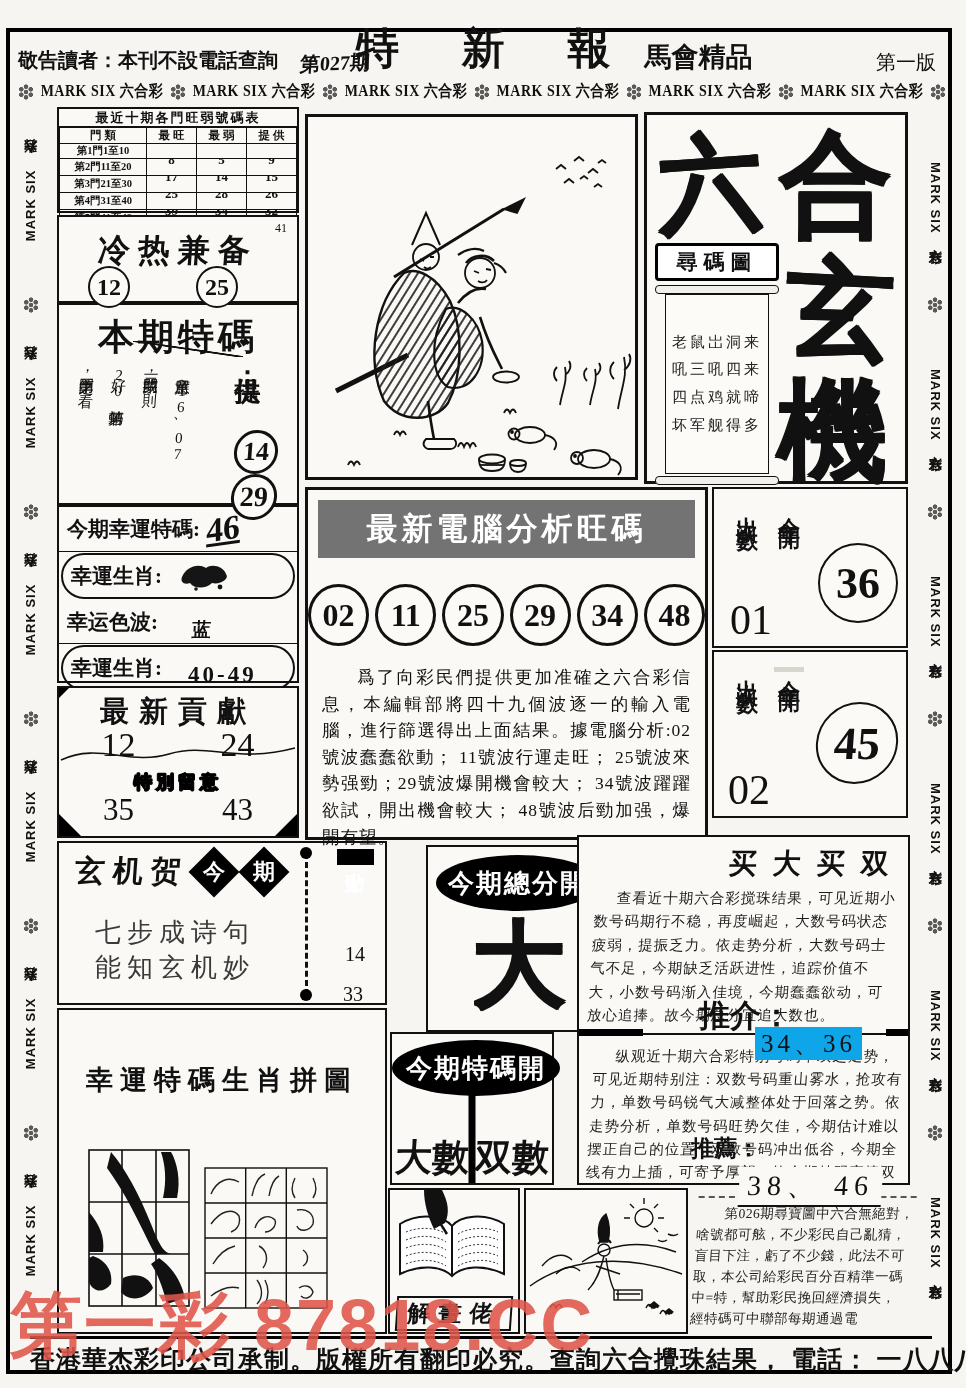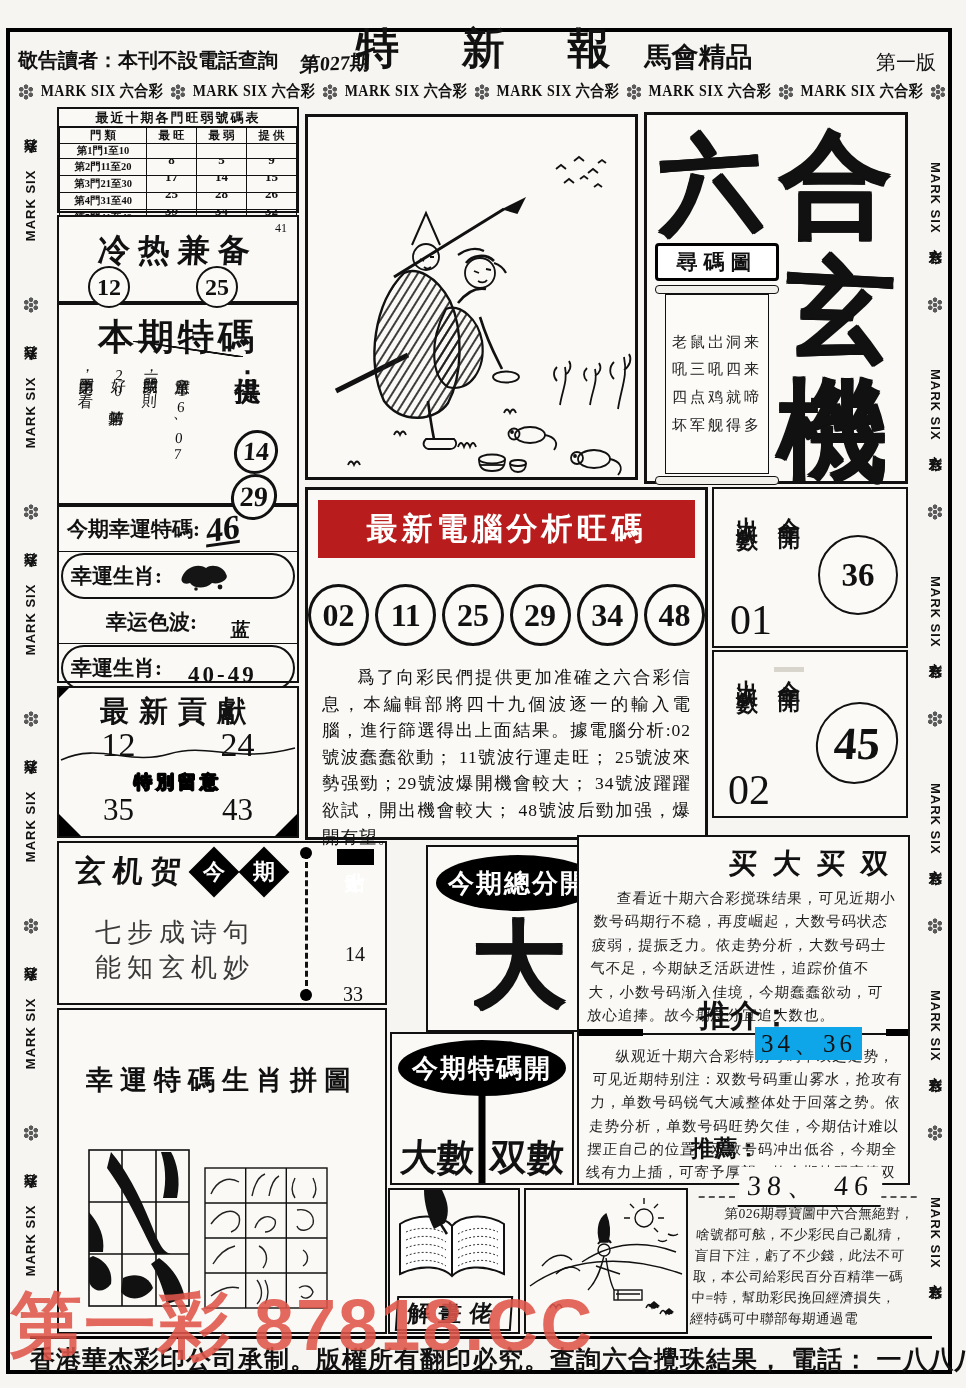--- a/index.html
+++ b/index.html
@@ -189,21 +189,21 @@
       <span class="hand" style="font-size:34px;margin-left:6px;transform:rotate(-8deg) skewX(-8deg);text-decoration:underline;">46</span>
     </div>
     <div class="stadium" style="height:42px;margin:1px 2px;display:flex;align-items:center;padding:0 8px;">
       <span style="font-size:21px;">幸運生肖:</span>
       <svg width="56" height="34" viewBox="0 0 56 34" style="margin-left:14px;">
         <path d="M6 18 C10 8 22 4 30 9 C36 4 48 8 50 15 C54 20 44 26 36 24 C30 30 18 30 14 24 C8 26 4 23 6 18 Z" fill="#151515"></path>
         <circle cx="44" cy="28" r="2.4" fill="#151515"></circle>
           <circle cx="20" cy="30" r="1.8" fill="#151515"></circle>
       </svg>
     </div>
-    <div style="height:43px;border-bottom:1px solid #111;display:flex;align-items:center;padding:0 8px;justify-content:center;">
+    <div style="height:43px;border-bottom:1px solid #111;display:flex;align-items:center;padding:0 8px;">
       <span style="font-size:21px;">幸运色波:</span>
       <span class="hand" style="font-size:19px;margin-left:34px;margin-top:16px;">蓝</span>
     </div>
     <div class="stadium" style="height:42px;margin:1px 2px;display:flex;align-items:center;padding:0 8px;">
       <span style="font-size:21px;">幸運生肖:</span>
       <span style="font-size:23px;margin-left:26px;margin-top:14px;letter-spacing:3px;">40-49</span>
     </div>
   </div>
 
   <div class="abs box" style="left:57px;top:686px;width:242px;height:152px;overflow:hidden;">
@@ -374,21 +374,21 @@
         <div class="pre" style="font-size:15px;line-height:1.85;letter-spacing:3px;color:#222;">老鼠岀洞来
 吼三吼四来
 四点鸡就啼
 坏军舰得多</div>
       </div>
       <div style="height:7px;border:1.5px solid #111;border-radius:4px;margin-top:2px;background:#f2f0ea;"></div>
     </div>
   </div>
 
   <div class="abs box3" style="left:305px;top:487px;width:403px;height:353px;">
-    <div style="margin:10px 10px 0;background:#b91c1c;color:#fff;font-size:31px;font-weight:bold;
+    <div style="margin:10px 10px 0;background:#737373;color:#fff;font-size:31px;font-weight:bold;
                 letter-spacing:4px;text-align:center;padding:8px 0;font-family:'Liberation Sans','DejaVu Sans',sans-serif;">最新電腦分析旺碼</div>
     <div style="display:flex;justify-content:center;gap:6px;margin-top:26px;">
       <span class="circle" style="width:56px;height:56px;font-size:32px;">
           <span>02</span>
         </span>
       <span class="circle" style="width:56px;height:56px;font-size:32px;">
           <span>11</span>
         </span>
       <span class="circle" style="width:56px;height:56px;font-size:32px;">
           <span>25</span>
@@ -403,41 +403,41 @@
           <span>48</span>
         </span>
     </div>
     <div style="margin:18px 14px 0;font-size:17.5px;line-height:1.52;text-align:justify;text-indent:2em;letter-spacing:1px;">爲了向彩民們提供更加准確之六合彩信息，本編輯部將四十九個波逐一的輸入電腦，進行篩選得出上面結果。據電腦分析:02號波蠢蠢欲動； 11號波行運走旺； 25號波來勢强勁；29號波爆開機會較大； 34號波躍躍欲試，開出機會較大； 48號波后勁加强，爆開有望。</div>
   </div>
 
   <div class="abs box" style="left:712px;top:487px;width:196px;height:161px;">
     <span class="vert" style="position:absolute;left:18px;top:10px;font-size:22px;font-weight:bold;letter-spacing:6px;">出次數</span>
     <span class="vert" style="position:absolute;left:60px;top:10px;font-size:22px;font-weight:bold;letter-spacing:6px;">今年開</span>
     <span style="position:absolute;left:16px;bottom:2px;font-size:42px;">01</span>
-    <span class="circle" style="position:absolute;right:8px;top:46px;width:76px;height:76px;font-size:33px;border-width:2px;">
+    <span class="circle" style="position:absolute;right:8px;top:54px;width:76px;height:76px;font-size:44px;border-width:2px;">
       <span>36</span>
     </span>
   </div>
   <div class="abs box" style="left:712px;top:650px;width:196px;height:168px;">
     <span class="vert" style="position:absolute;left:18px;top:10px;font-size:22px;font-weight:bold;letter-spacing:6px;">出次數</span>
     <span class="vert" style="position:absolute;left:60px;top:10px;font-size:22px;font-weight:bold;letter-spacing:6px;background:linear-gradient(#d8d5cd,#d8d5cd) 0 38%/100% 30% no-repeat;">今年開</span>
     <span style="position:absolute;left:14px;bottom:2px;font-size:42px;">02</span>
     <span class="circle hand" style="position:absolute;right:8px;top:50px;width:78px;height:78px;font-size:46px;border-width:2px;">
       <span>45</span>
     </span>
   </div>
 
   <div class="abs box" style="left:390px;top:845px;width:184px;height:187px;margin-left:36px;">
     <div class="oval" style="width:164px;height:56px;margin:8px auto 0;font-size:26px;">
       <span>今期總分開</span>
     </div>
     <div class="brush" style="text-align:center;font-size:94px;line-height:1.1;margin-top:2px;">大</div>
   </div>
 
-  <div class="abs box" style="left:390px;top:1032px;width:184px;height:153px;">
+  <div class="abs box" style="left:390px;top:1032px;width:164px;height:153px;">
     <div class="oval" style="width:168px;height:56px;margin:6px auto 0;font-size:26px;">
       <span>今期特碼開</span>
     </div>
     <div style="position:absolute;left:0;bottom:0;width:100%;height:78px;display:flex;align-items:flex-end;">
       <div style="position:absolute;left:50%;top:-14px;width:7px;height:92px;background:#000;transform:translateX(-50%);"></div>
       <span class="hand" style="flex:1;text-align:center;font-size:37px;font-weight:bold;">大數</span>
       <span class="hand" style="flex:1;text-align:center;font-size:37px;font-weight:bold;">双數</span>
     </div>
   </div>
 

